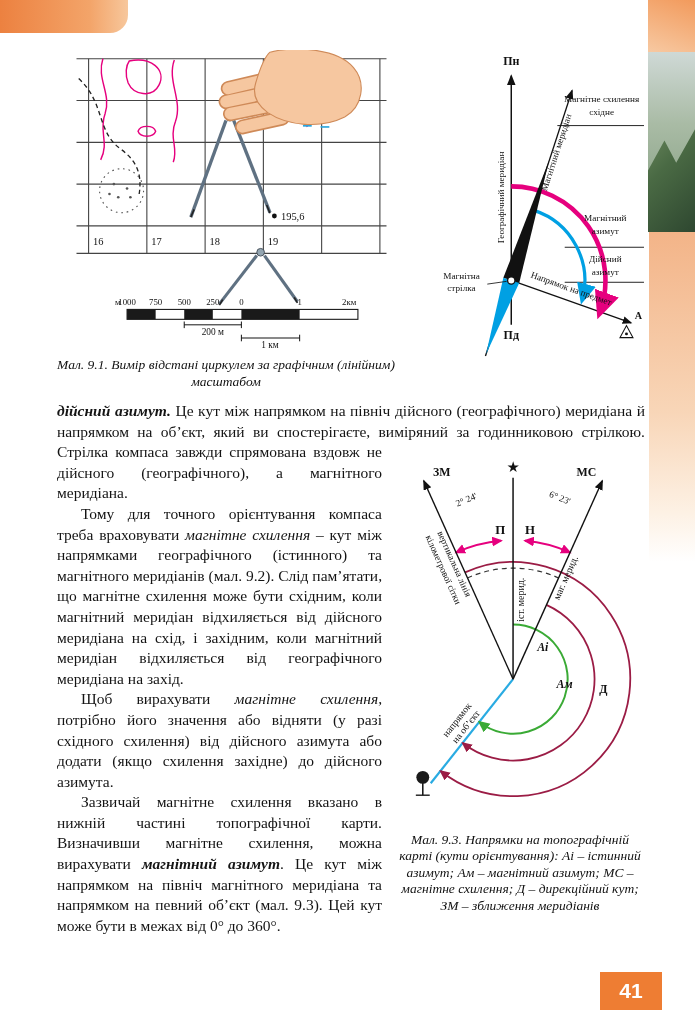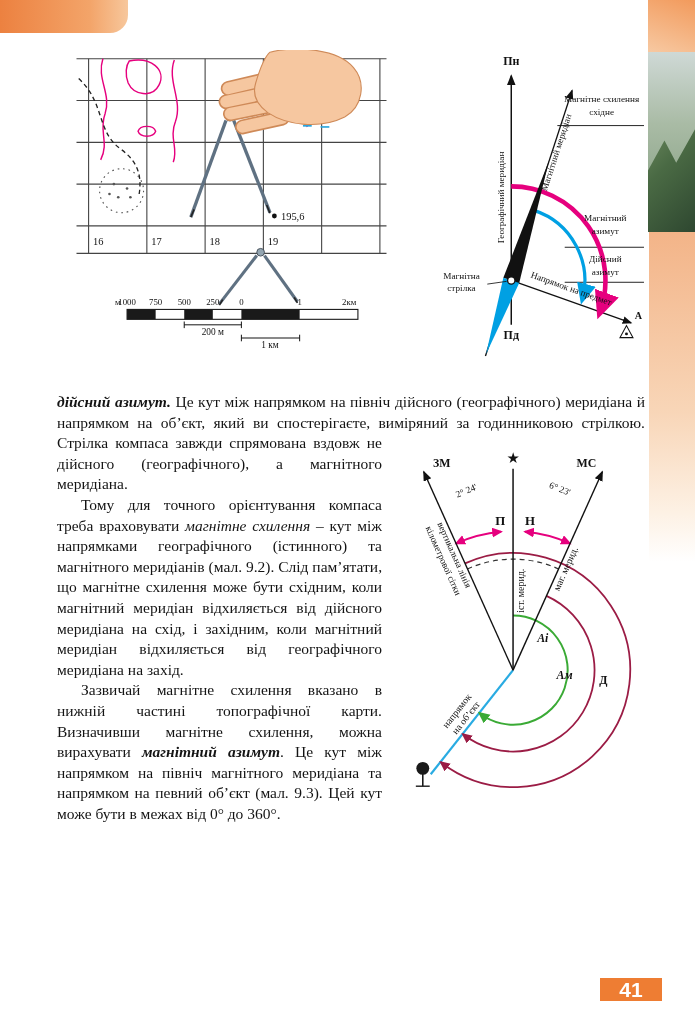--- a/index.html
+++ b/index.html
@@ -11,32 +11,32 @@
     background:linear-gradient(to right,#ec8140,#f3a469 70%,#f7c79c); border-radius:0 0 18px 0; }
   .edge-top-right { position:absolute; top:0; right:0; width:47px; height:52px;
     background:linear-gradient(200deg,#f29a5c,#f7c9a2); }
   .photo { position:absolute; top:52px; right:0; width:47px; height:180px;
     background:linear-gradient(to bottom,#cfd9d6,#a9bba5 40%,#7d997a); overflow:hidden; }
   .photo::after { content:""; position:absolute; left:0; right:0; bottom:0; height:62%;
     background:linear-gradient(135deg,#6c8a5f 0%,#4a6a44 40%,#2e4730 100%);
     clip-path:polygon(0 45%,35% 18%,60% 38%,100% 8%,100% 100%,0 100%); }
   .edge-right { position:absolute; top:232px; right:0; width:46px; height:330px;
     background:linear-gradient(to bottom,#f3b488,#f8d6b8 55%,#fdf1e4 85%,#ffffff); }
-  .pagenum { position:absolute; right:33px; bottom:29px; width:62px; height:23px;
+  .pagenum { position:absolute; right:33px; bottom:20px; width:62px; height:38px;
     background:#ee7d33; color:#fff; font-family:"Liberation Sans","DejaVu Sans",sans-serif;
     font-weight:bold; font-size:21px; display:flex; align-items:center; justify-content:center; }
 
   .content { position:absolute; left:57px; top:50px; width:588px; }
   .figrow { display:flex; justify-content:space-between; align-items:flex-start; margin-bottom:10px; }
   .figcol { text-align:center; }
   .figcol.f1 { width:338px; }
   .figcol.f2 { width:226px; }
   .cap { display:block; font-style:italic; font-size:13.5px; line-height:17px; color:#111; margin-top:3px; }
 
-  .bodytext { margin-top:20px; font-size:15.5px; line-height:20.6px; text-align:justify; color:#141414; }
+  .bodytext { margin-top:11px; font-size:15.5px; line-height:20.6px; text-align:justify; color:#141414; }
   .bodytext p { text-indent:24px; }
   .bodytext p.p1 { text-indent:0; }
   .term { font-style:italic; }
   .term-b { font-style:italic; font-weight:bold; }
 
   .fig3 { float:right; width:250px; margin:4px 0 2px 13px; text-align:center; text-indent:0; display:block; }
   .fig3 .cap { font-size:13.5px; line-height:16.5px; }
 
   svg text { fill:#111; }
 </style>
@@ -156,20 +156,21 @@
             <line x1="112" y1="250" x2="164" y2="250"></line>
               <line x1="112" y1="247" x2="112" y2="253"></line>
               <line x1="164" y1="247" x2="164" y2="253"></line>
             <line x1="164" y1="262" x2="217" y2="262"></line>
               <line x1="164" y1="259" x2="164" y2="265"></line>
               <line x1="217" y1="259" x2="217" y2="265"></line>
           </g>
           <text x="138" y="259.5" font-size="8.5" text-anchor="middle">200 м</text>
           <text x="190" y="271" font-size="8.5" text-anchor="middle">1 км</text>
         </svg>
+        <span class="cap"><span>Мал. 9.1.</span><span> Вимір відстані циркулем за графічним (лінійним) масштабом</span></span>
       </div>
 
       <div class="figcol f2">
         <svg viewBox="0 0 245 345" width="226" height="318">
           <defs>
             <marker id="f2k" markerWidth="9" markerHeight="9" refX="6.5" refY="3" orient="auto">
                 <path d="M0,0 L7.5,3 L0,6 Z" fill="#111"></path>
               </marker>
             <marker id="f2b" markerWidth="8" markerHeight="8" refX="5" refY="3" orient="auto">
                 <path d="M0,0 L6.5,3 L0,6 Z" fill="#00a0e3"></path>
@@ -257,21 +258,22 @@
           <text x="135" y="89" font-size="13" font-weight="bold" fill="#e6007e" text-anchor="middle">Н</text>
           <text transform="rotate(66 56 120)" x="56" y="120" font-size="9.5" text-anchor="middle">вертикальна лінія</text>
           <text transform="rotate(66 45 126)" x="45" y="126" font-size="9.5" text-anchor="middle">кілометрової сітки</text>
           <text transform="rotate(-90 129 155)" x="129" y="155" font-size="10" text-anchor="middle">іст. мерид.</text>
           <text transform="rotate(-66 174 134)" x="174" y="134" font-size="10" text-anchor="middle">маг. мерид.</text>
           <text x="148" y="207" font-size="12" font-weight="bold" font-style="italic" fill="#3aaa35" text-anchor="middle">Аі</text>
           <text x="170" y="244" font-size="12" font-weight="bold" font-style="italic" fill="#9b1c45" text-anchor="middle">Ам</text>
           <text x="209" y="249" font-size="12" font-weight="bold" fill="#9b1c45" text-anchor="middle">Д</text>
           <text transform="rotate(-52 64 278)" x="64" y="278" font-size="10" text-anchor="middle">напрямок</text>
           <text transform="rotate(-52 73 285)" x="73" y="285" font-size="10" text-anchor="middle">на об’єкт</text>
-        </svg></span><span> вздовж не дійсного (географічного), а магнітного меридіана.</span>
+        </svg><span class="cap"><span>Мал. 9.3.</span><span> Напрямки на топографічній карті (кути орієнтування): Аі – істинний азимут; Ам – магнітний азимут; МС – магнітне схилення; Д – дирекційний кут; ЗМ – зближення меридіанів</span></span></span><span> вздовж не дійсного (географічного), а магнітного меридіана.</span>
       </p>
       <p><span>Тому для точного орієнтування компаса треба враховувати </span><span class="term">магнітне схилення</span><span> – кут між напрямками географічного (істинного) та магнітного меридіанів (мал. 9.2). Слід пам’ятати, що магнітне схилення може бути східним, коли магнітний меридіан відхиляється від дійсного меридіана на схід, і західним, коли магнітний меридіан відхиляється від географічного меридіана на захід.</span></p>
+      <p><span>Щоб вирахувати </span><span class="term">магнітне схилення</span><span>, потрібно його значення або відняти (у разі східного схилення) від дійсного азимута або додати (якщо схилення західне) до дійсного азимута.</span></p>
       <p><span>Зазвичай магнітне схилення вказано в нижній частині топографічної карти. Визначивши магнітне схилення, можна вирахувати </span><span class="term-b">магнітний азимут</span><span>. Це кут між напрямком на північ магнітного меридіана та напрямком на певний об’єкт (мал. 9.3). Цей кут може бути в межах від 0° до 360°.</span></p>
     </div>
   </div>
 
   <div class="pagenum">41</div>
 </div>
 
 </body></html>

